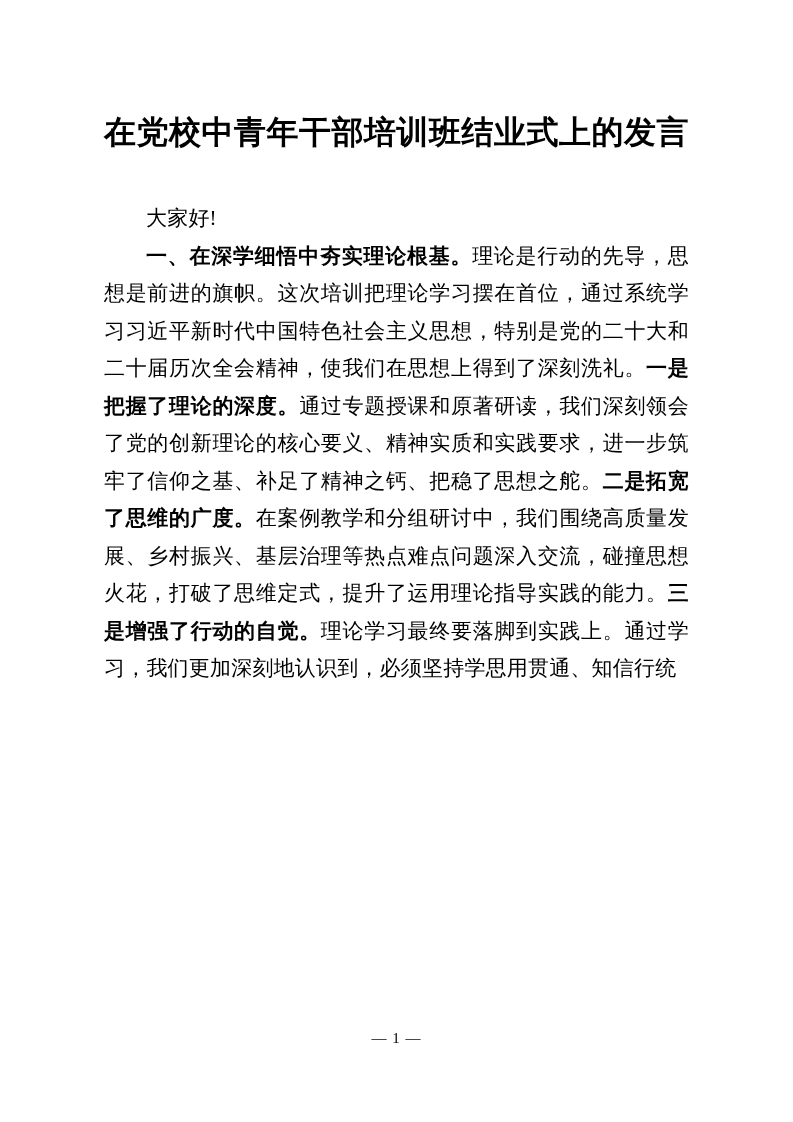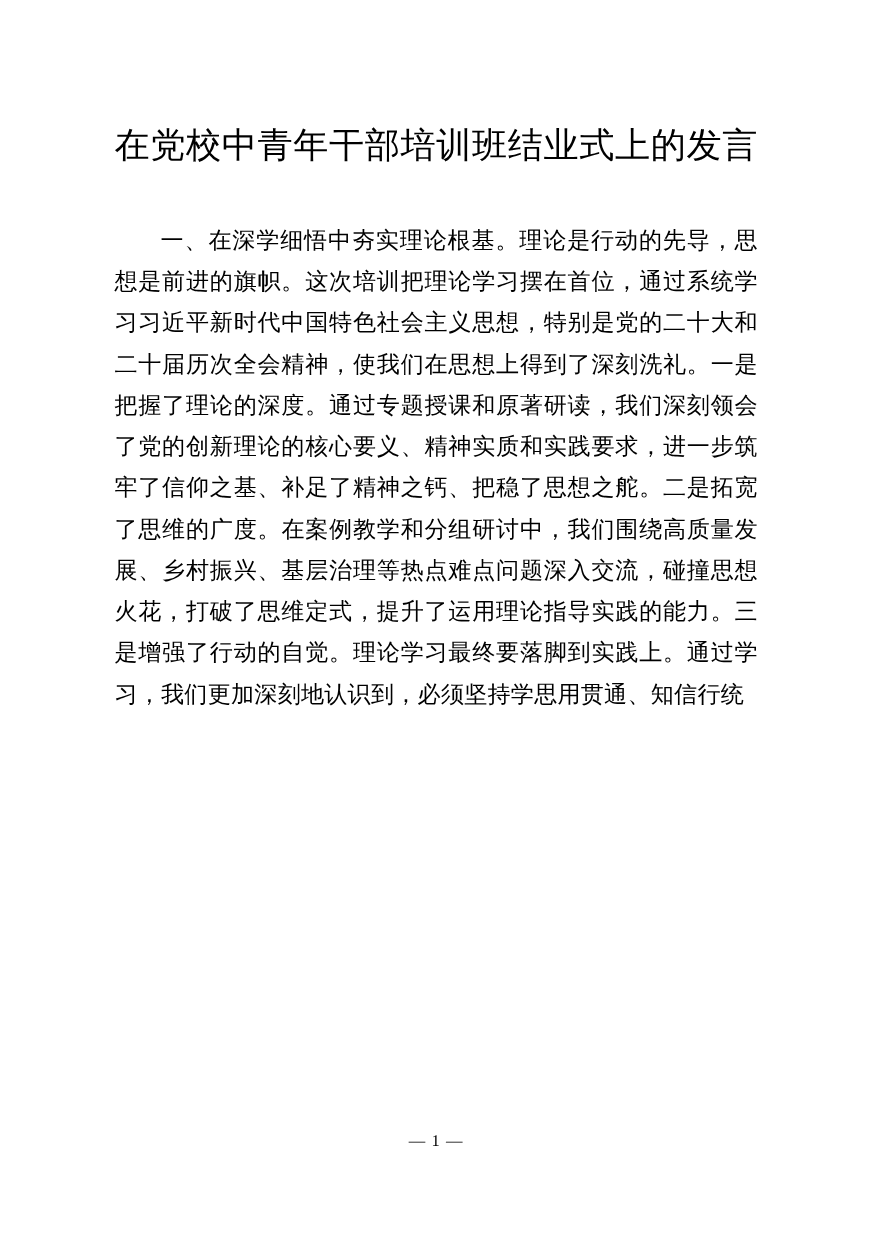--- a/index.html
+++ b/index.html
@@ -15,34 +15,34 @@
     width: 793px;
     height: 1122px;
     background: #ffffff;
     overflow: hidden;
   }
   .doc-title {
     margin: 110px 90px 17px 90px;
     text-align: center;
     font-size: 32px;
     line-height: 44px;
-    font-weight: 400;
+    font-weight: 700;
     letter-spacing: 0.5px;
     font-family: "Liberation Serif", "DejaVu Serif", serif;
   }
   .content {
     margin: 46px 104px 0 104px;
     font-size: 21px;
     line-height: 37.5px;
     text-align: justify;
     letter-spacing: 0.2px;
   }
   .para { text-align: justify; }
   .indent { text-indent: 2em; }
-  .bold { font-weight: 400; }
+  .bold { font-weight: 700; }
   .footer {
     position: absolute;
     top: 1030px;
     left: 0;
     right: 0;
     text-align: center;
     font-size: 15px;
     color: #000000;
     letter-spacing: 1px;
   }
@@ -50,20 +50,21 @@
 </head>
 <body>
 
 <div class="page">
 
   <h1 class="doc-title">在党校中青年干部培训班结业式上的发言</h1>
 
   <div class="content">
 
 
+    <p class="para indent">大家好!</p>
 
 
     <p class="para indent"><span class="bold">一、在深学细悟中夯实理论根基。</span><span>理论是行动的先导，思想是前进的旗帜。这次培训把理论学习摆在首位，通过系统学习习近平新时代中国特色社会主义思想，特别是党的二十大和二十届历次全会精神，使我们在思想上得到了深刻洗礼。</span><span class="bold">一是把握了理论的深度。</span><span>通过专题授课和原著研读，我们深刻领会了党的创新理论的核心要义、精神实质和实践要求，进一步筑牢了信仰之基、补足了精神之钙、把稳了思想之舵。</span><span class="bold">二是拓宽了思维的广度。</span><span>在案例教学和分组研讨中，我们围绕高质量发展、乡村振兴、基层治理等热点难点问题深入交流，碰撞思想火花，打破了思维定式，提升了运用理论指导实践的能力。</span><span class="bold">三是增强了行动的自觉。</span><span>理论学习最终要落脚到实践上。通过学习，我们更加深刻地认识到，必须坚持学思用贯通、知信行统</span></p>
 
   </div>
 
   <div class="footer">— 1 —</div>
 
 </div>
 

